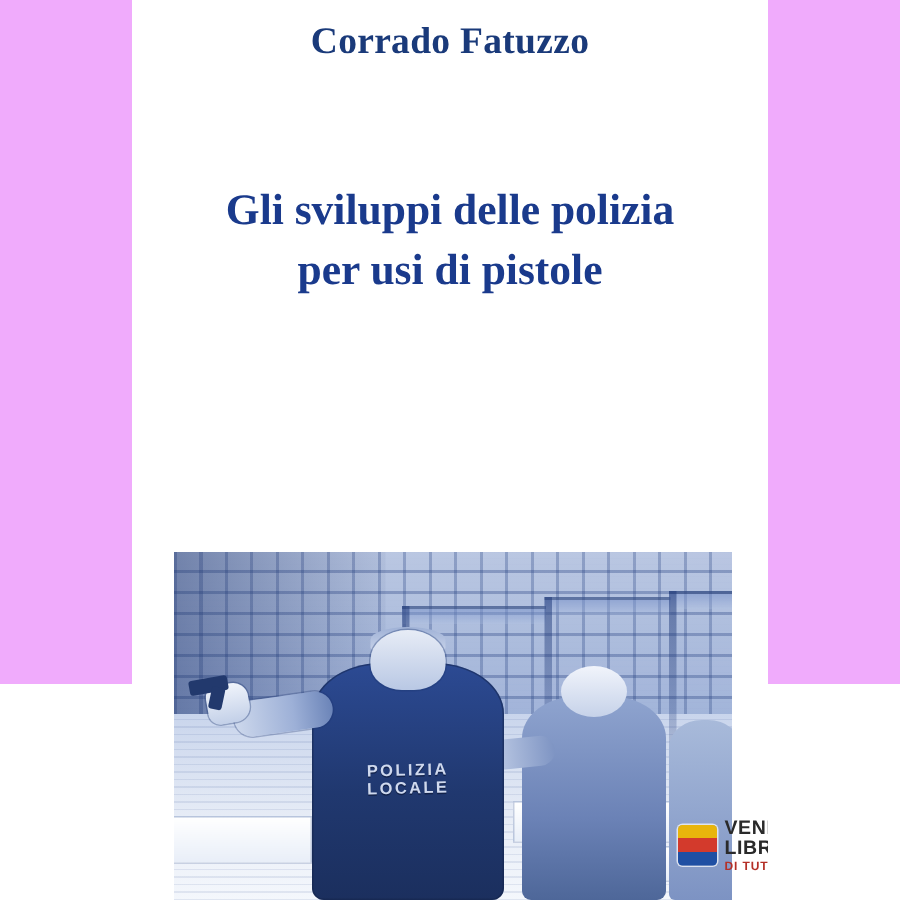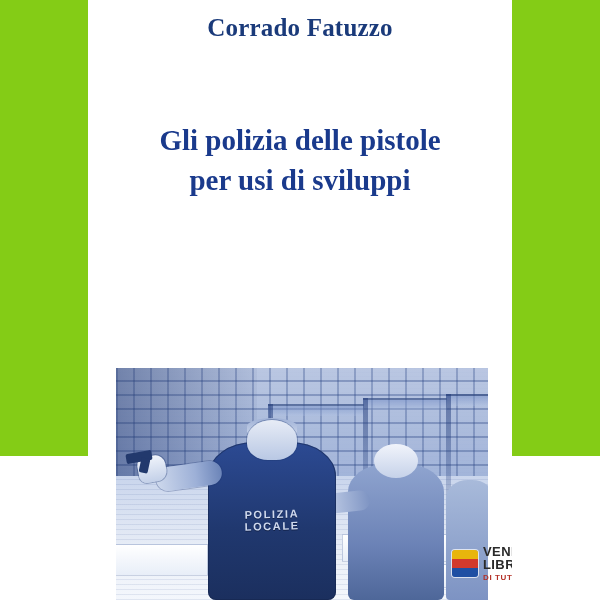--- a/index.html
+++ b/index.html
@@ -11,21 +11,21 @@
     width: 600px;
     height: 600px;
     font-family: "Liberation Serif", serif;
     overflow: hidden;
   }
 
   .cover {
     position: relative;
     width: 600px;
     height: 456px;
-    background: #84cc16;
+    background: #f0abfc;
     box-sizing: border-box;
   }
 
   
   .page {
     position: absolute;
     left: 88px;
     top: 0px;
     width: 424px;
     height: 600px;
@@ -351,22 +351,22 @@
 </style>
 </head>
 <body>
 
 <div class="cover">
   <div class="page">
 
     <div class="author">Corrado Fatuzzo</div>
 
     <div class="title">
-      <span>Gli polizia delle pistole</span>
-      <span class="line2">per usi di sviluppi</span>
+      <span>Gli sviluppi delle polizia</span>
+      <span class="line2">per usi di pistole</span>
     </div>
 
 
     <div class="photo">
       <div class="wall"></div>
       <div class="wall-dark"></div>
       <div class="floor"></div>
 
       <div class="panel p1"></div>
       <div class="panel p2"></div>

